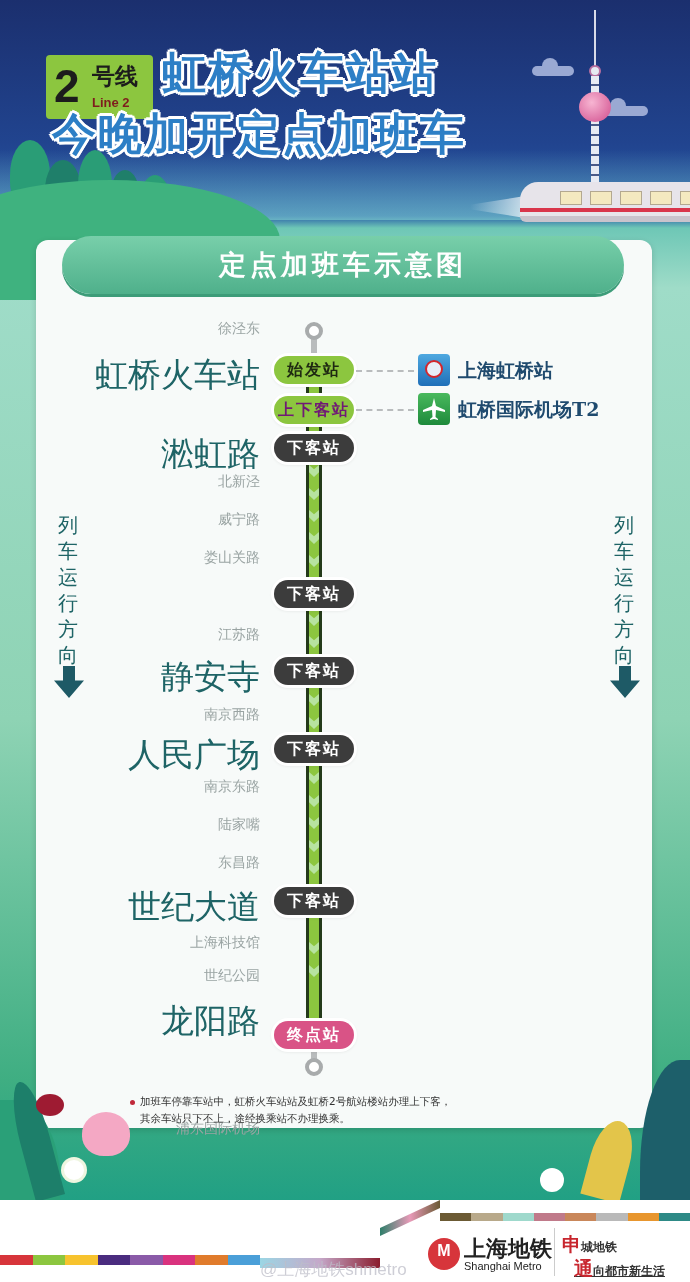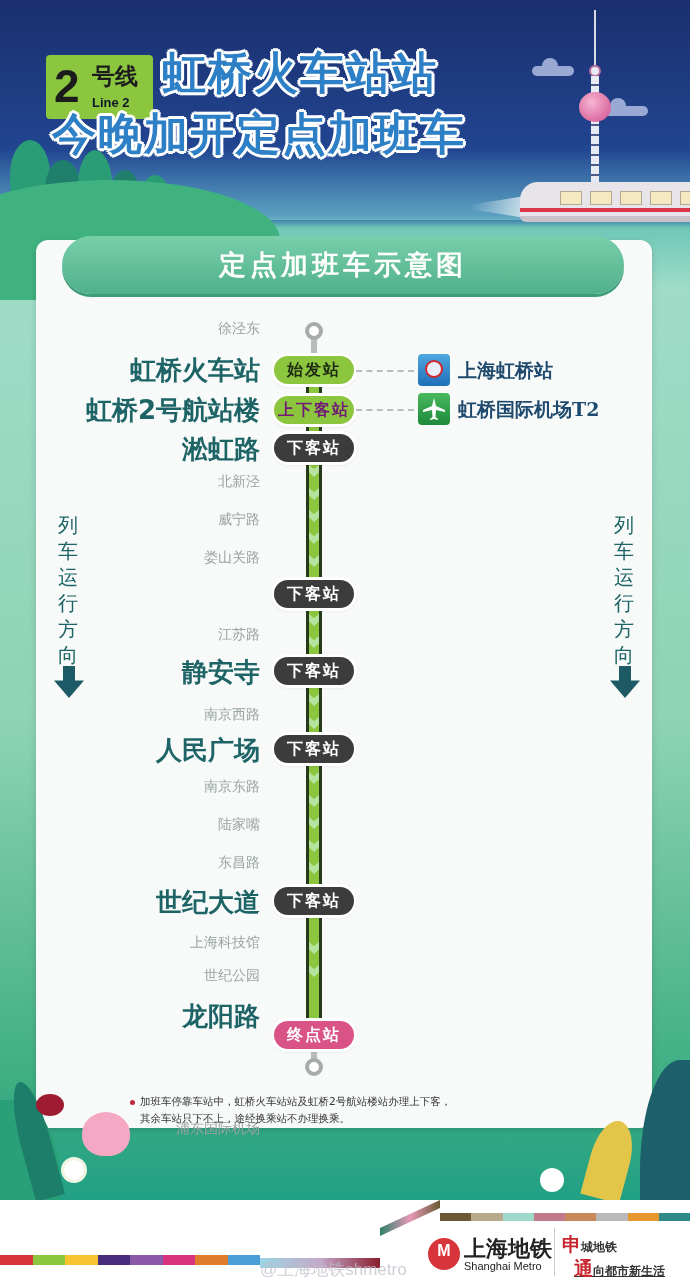--- a/index.html
+++ b/index.html
@@ -17,37 +17,37 @@
   .tower .shaft { position:absolute; left:6px; top:66px; width:8px; height:110px; background:repeating-linear-gradient(180deg,#e8ebf3 0 8px,#4b5a88 8px 10px); }
   .tower .ball2 { position:absolute; left:-6px; top:82px; width:32px; height:30px; border-radius:50%; background:radial-gradient(circle at 40% 35%,#f7b5d2,#d04c8c); }
   .train { position:absolute; left:520px; top:182px; width:180px; height:40px; background:#e7e4ea; border-radius:18px 0 0 6px; border-bottom:6px solid #c9c3cc; }
   .train .stripe { position:absolute; left:0; right:0; top:26px; height:4px; background:#d9354b; }
   .train .win { position:absolute; top:9px; height:14px; width:22px; background:#f4e9c0; border:1px solid #b3a890; }
   .headlight { position:absolute; left:470px; top:196px; width:55px; height:22px; background:linear-gradient(90deg,rgba(255,255,255,0),rgba(255,255,255,0.7)); clip-path:polygon(0 40%,100% 0,100% 100%,0 60%); }
 
   .badge { position:absolute; left:46px; top:55px; width:107px; height:64px; background:#8cc63f; border-radius:4px; }
   .badge .num { position:absolute; left:8px; top:4px; font-size:46px; font-weight:bold; color:#1c1c1c; font-family:"Liberation Sans", sans-serif; }
   .badge .cn { position:absolute; left:46px; top:6px; font-size:23px; font-weight:bold; color:#1c1c1c; }
-  .badge .en { position:absolute; left:46px; top:40px; font-size:13px; font-weight:bold; color:#0f172a; font-family:"Liberation Sans", sans-serif; }
+  .badge .en { position:absolute; left:46px; top:40px; font-size:13px; font-weight:bold; color:#7f1d1d; font-family:"Liberation Sans", sans-serif; }
   .title1, .title2 { position:absolute; font-weight:bold; color:#2d7fc6; font-size:44px; letter-spacing:2px;
     text-shadow:0 0 2px #fff,2px 2px 0 #fff,-2px -2px 0 #fff,2px -2px 0 #fff,-2px 2px 0 #fff,0 3px 0 #fff,3px 0 0 #fff,-3px 0 0 #fff,0 -3px 0 #fff; }
   .title1 { left:162px; top:44px; }
   .title2 { left:52px; top:105px; }
 
   .card { position:absolute; left:36px; top:240px; width:616px; height:888px; background:#f7faf9; border-radius:12px; box-shadow:0 2px 6px rgba(0,0,0,0.15); }
   .card-header { position:absolute; left:62px; top:236px; width:562px; height:58px; border-radius:30px; background:linear-gradient(180deg,#78cfaa,#4fb08b); box-shadow:0 3px 0 #3d9c79; text-align:center; }
   .card-header span { line-height:58px; font-size:27px; font-weight:bold; color:#fff; letter-spacing:4px; }
 
   .line-gray { position:absolute; left:311px; width:6px; background:#b9bcbd; }
   .line-green { position:absolute; left:306px; top:362px; width:16px; height:665px; background:#8cc63f; border-left:3px solid #243a1a; border-right:3px solid #243a1a; }
   .chev { position:absolute; left:309px; width:10px; height:12px; background:#b7e3a0; clip-path:polygon(0 0,50% 35%,100% 0,100% 60%,50% 100%,0 60%); }
   .end-circle { position:absolute; left:305px; width:18px; height:18px; border-radius:50%; border:4px solid #a8abac; background:#fff; }
 
   .minor { position:absolute; right:430px; font-size:14px; color:#9aa4a3; text-align:right; white-space:nowrap; }
-  .major { position:absolute; right:430px; font-size:26px; font-weight:bold; color:#1e6466; text-align:right; white-space:nowrap; }
+  .major { position:absolute; right:430px; font-size:33px; font-weight:normal; color:#1e6466; text-align:right; white-space:nowrap; }
   .pill { position:absolute; left:274px; width:80px; height:28px; border-radius:14px; text-align:center; font-size:16px; font-weight:bold; line-height:28px; letter-spacing:2px; box-shadow:0 0 0 3px #fff, 0 1px 4px rgba(0,0,0,0.3); }
   .pill.start { background:#8cc63f; color:#1f2a12; }
   .pill.board { background:#8cc63f; color:#701a75; }
   .pill.alight { background:#3c3c3c; color:#fff; }
   .pill.end { background:#d95386; color:#fff; }
 
   .dash { position:absolute; left:356px; width:58px; border-top:2px dashed #b9bcbd; }
   .tx-icon { position:absolute; left:418px; width:32px; height:32px; border-radius:4px; }
   .tx-icon.rail { background:linear-gradient(180deg,#4ea8e0,#1f6fb8); }
   .tx-icon.rail::after { content:""; position:absolute; left:7px; top:6px; width:14px; height:14px; border:2px solid #d3262c; border-radius:50%; background:#e8eef8; }
@@ -159,21 +159,20 @@
   <div class="chev" style="top:965px;"></div>
 
   <div class="minor" style="top:320px;">徐泾东</div>
 
   <div class="major" style="top:353px;">虹桥火车站</div>
   <div class="pill start" style="top:356px;">始发站</div>
   <div class="dash" style="top:370px;"></div>
   <div class="tx-icon rail" style="top:354px;"></div>
   <div class="tx-label" style="top:358px;">上海虹桥站</div>
 
-  <div class="major" style="top:393px;">虹桥2号航站楼</div>
   <div class="pill board" style="top:396px;">上下客站</div>
   <div class="dash" style="top:409px;"></div>
   <div class="tx-icon air" style="top:393px;">
     <svg width="32" height="32" viewBox="0 0 32 32">
         <path d="M16 5 L18 13 L27 17 L27 19 L18 17 L17.5 24 L20 26 L20 27 L16 26 L12 27 L12 26 L14.5 24 L14 17 L5 19 L5 17 L14 13 Z" fill="#fff"></path>
       </svg>
   </div>
   <div class="tx-label" style="top:397px;">虹桥国际机场T2</div>
 
   <div class="major" style="top:432px;">淞虹路</div>

